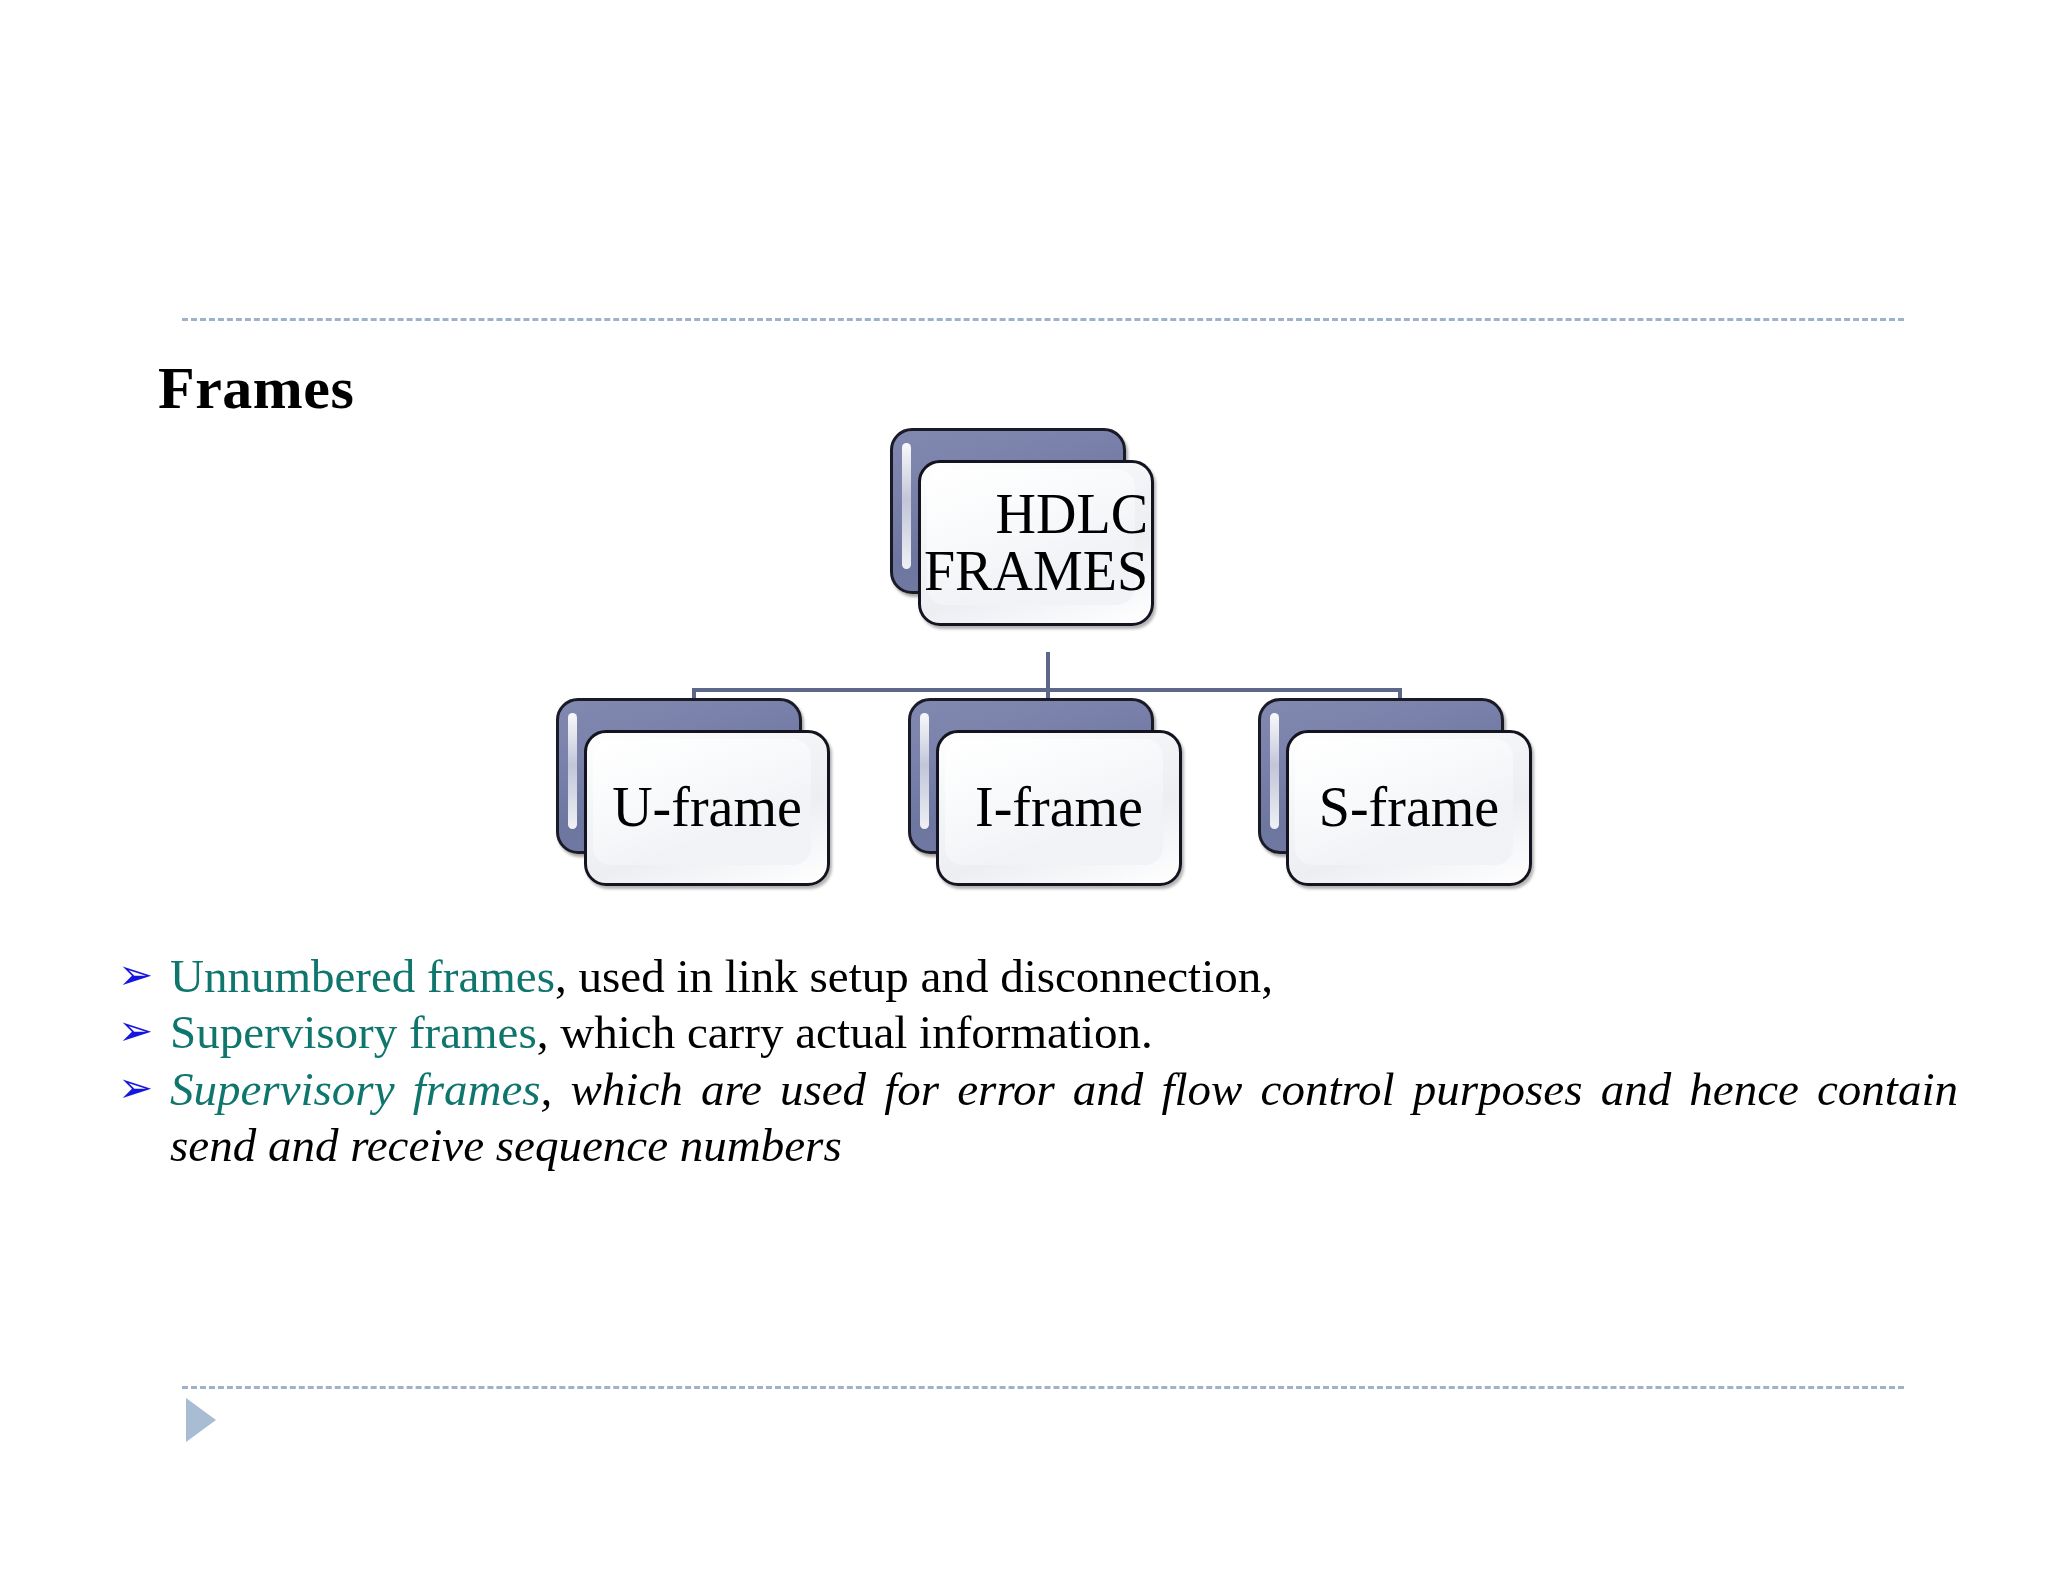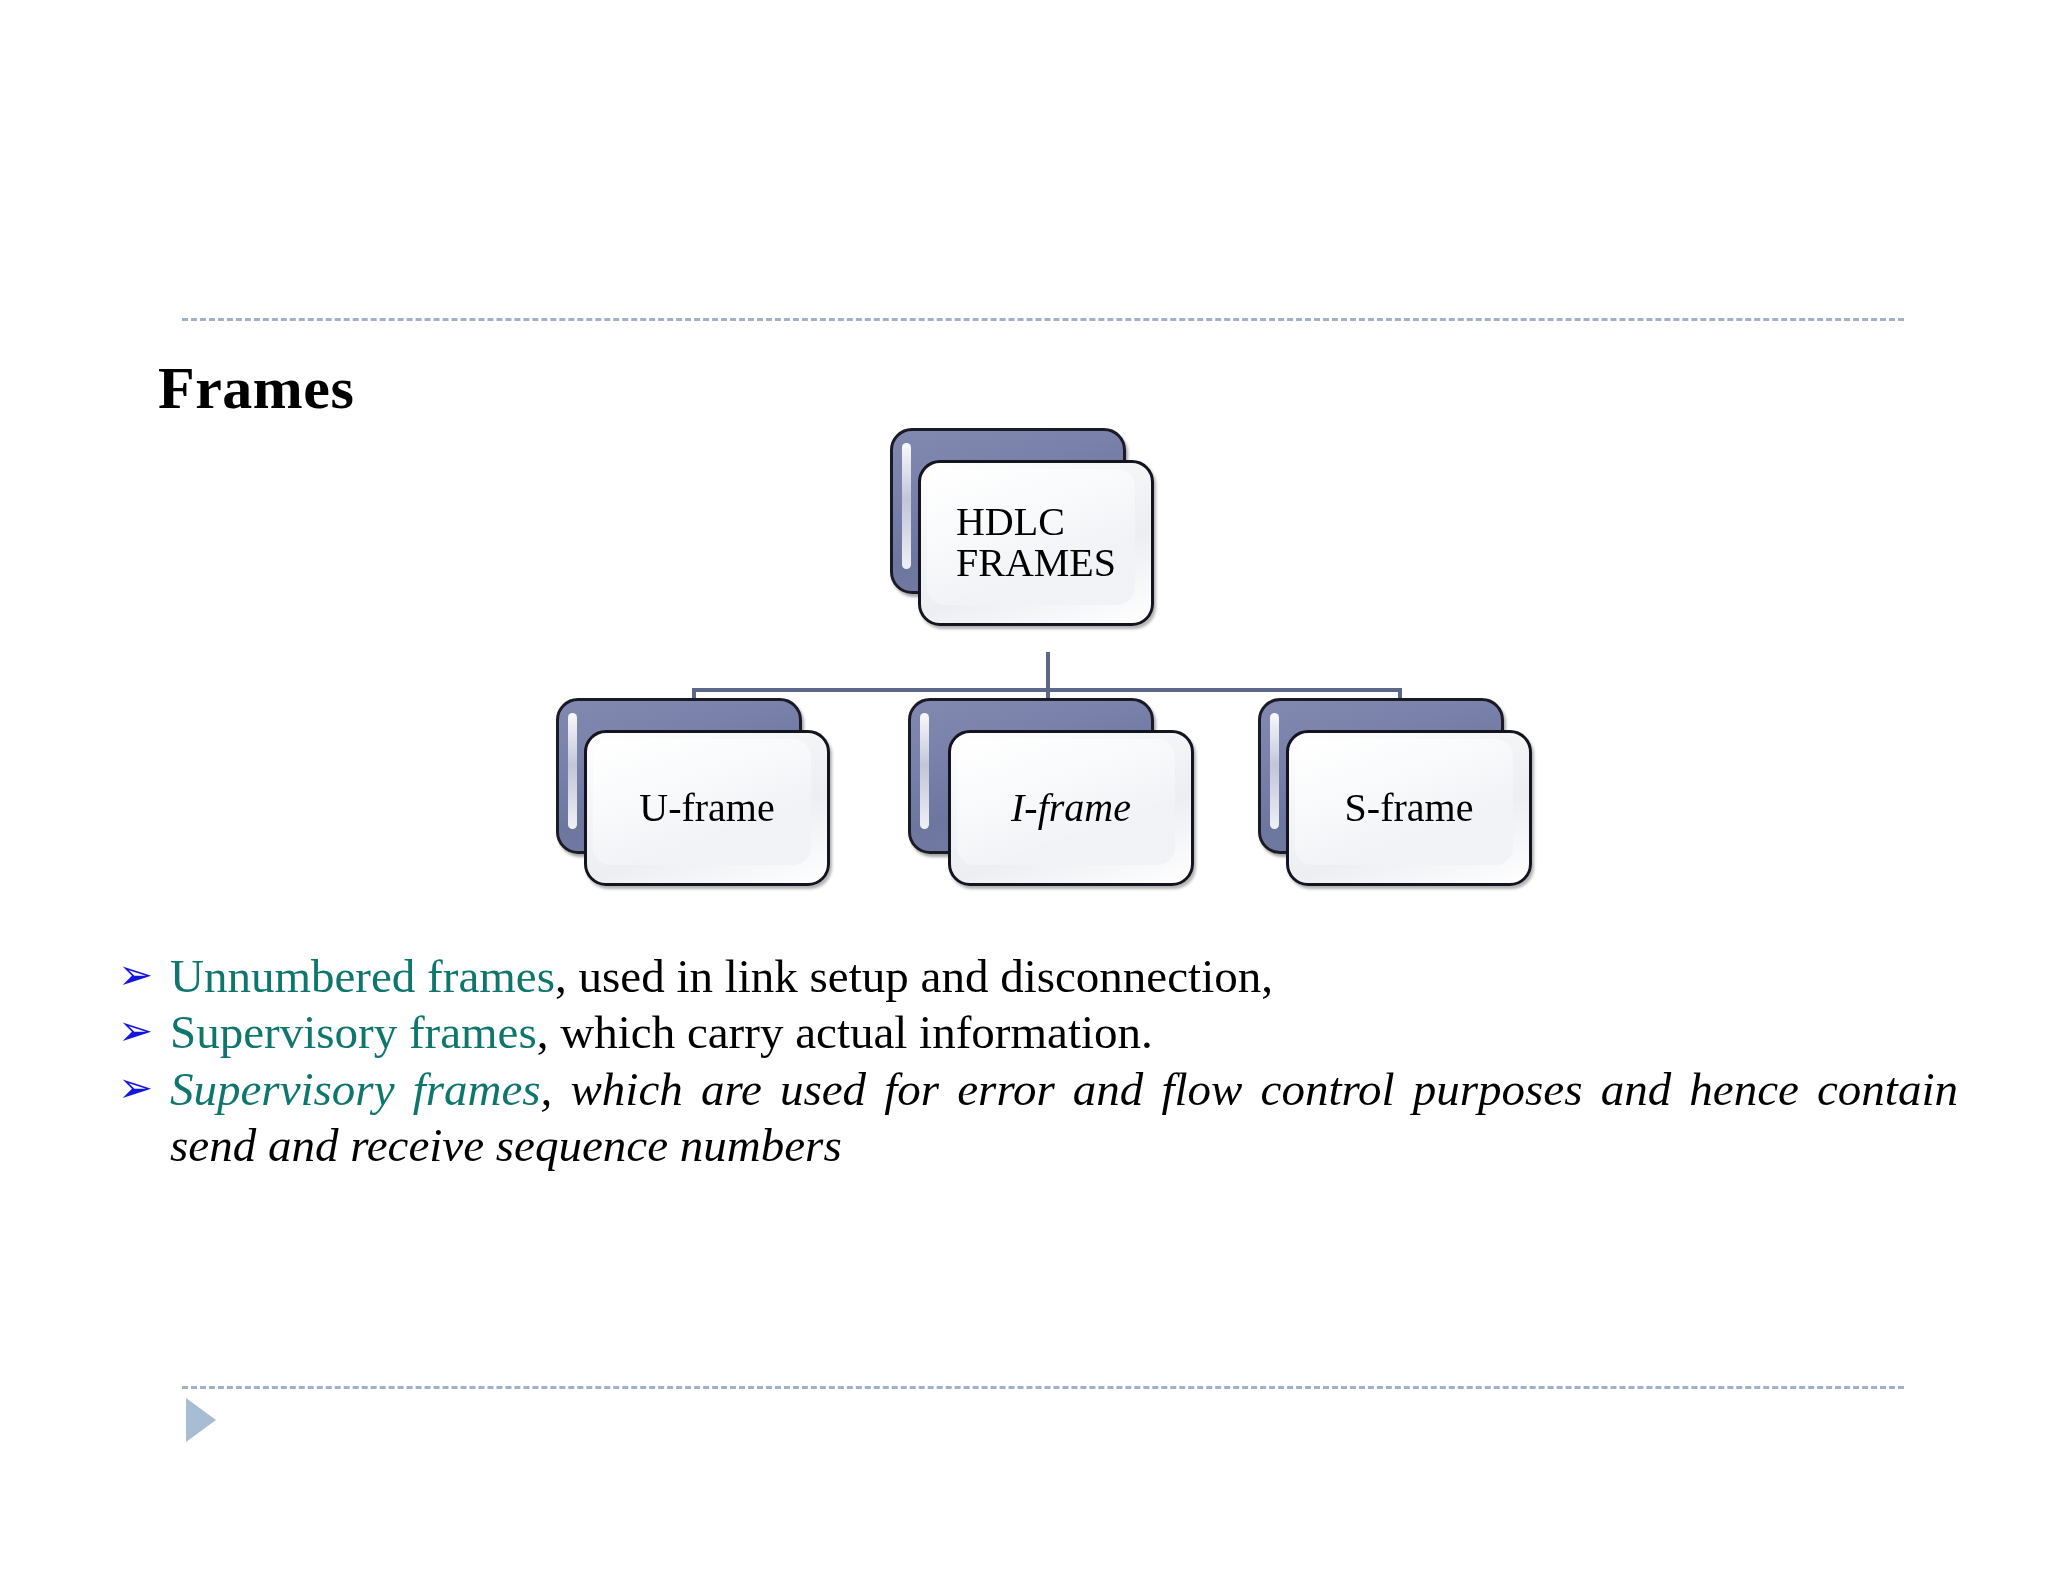--- a/index.html
+++ b/index.html
@@ -122,23 +122,23 @@
     top: 6px;
     right: 16px;
     bottom: 18px;
     border-radius: 18px;
     background: linear-gradient(160deg, rgba(255,255,255,0.95) 0%, rgba(247,249,251,0.65) 55%, rgba(232,236,242,0.5) 100%);
   }
   .node-label {
     position: relative;
     z-index: 2;
     color: #000000;
-    font-size: 40px;
+    font-size: 56px;
     line-height: 1.02;
-    text-align: left;
+    text-align: right;
     white-space: pre-line;
   }
 
   
   #bullets {
     position: absolute;
     left: 118px;
     top: 948px;
     width: 1840px;
   }
@@ -193,21 +193,21 @@
 
     <div class="node" style="left:556px; top:698px; width:240px; height:150px;">
       <div class="plate-back"></div>
       <div class="plate-front" style="left:28px; top:32px; width:240px; height:150px;">
         <span class="node-label">U-frame</span>
       </div>
     </div>
 
     <div class="node" style="left:908px; top:698px; width:240px; height:150px;">
       <div class="plate-back"></div>
-      <div class="plate-front" style="left:40px; top:32px; width:240px; height:150px;font-style:italic;">
+      <div class="plate-front" style="left:28px; top:32px; width:240px; height:150px;">
         <span class="node-label">I-frame</span>
       </div>
     </div>
 
     <div class="node" style="left:1258px; top:698px; width:240px; height:150px;">
       <div class="plate-back"></div>
       <div class="plate-front" style="left:28px; top:32px; width:240px; height:150px;">
         <span class="node-label">S-frame</span>
       </div>
     </div>

